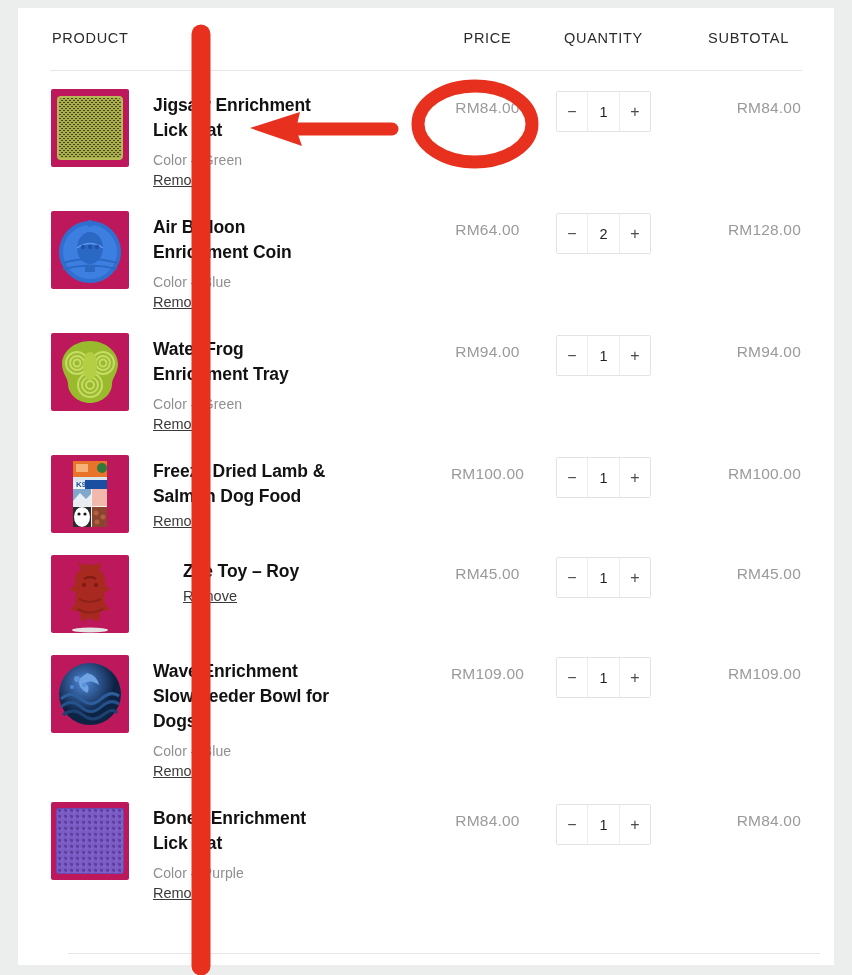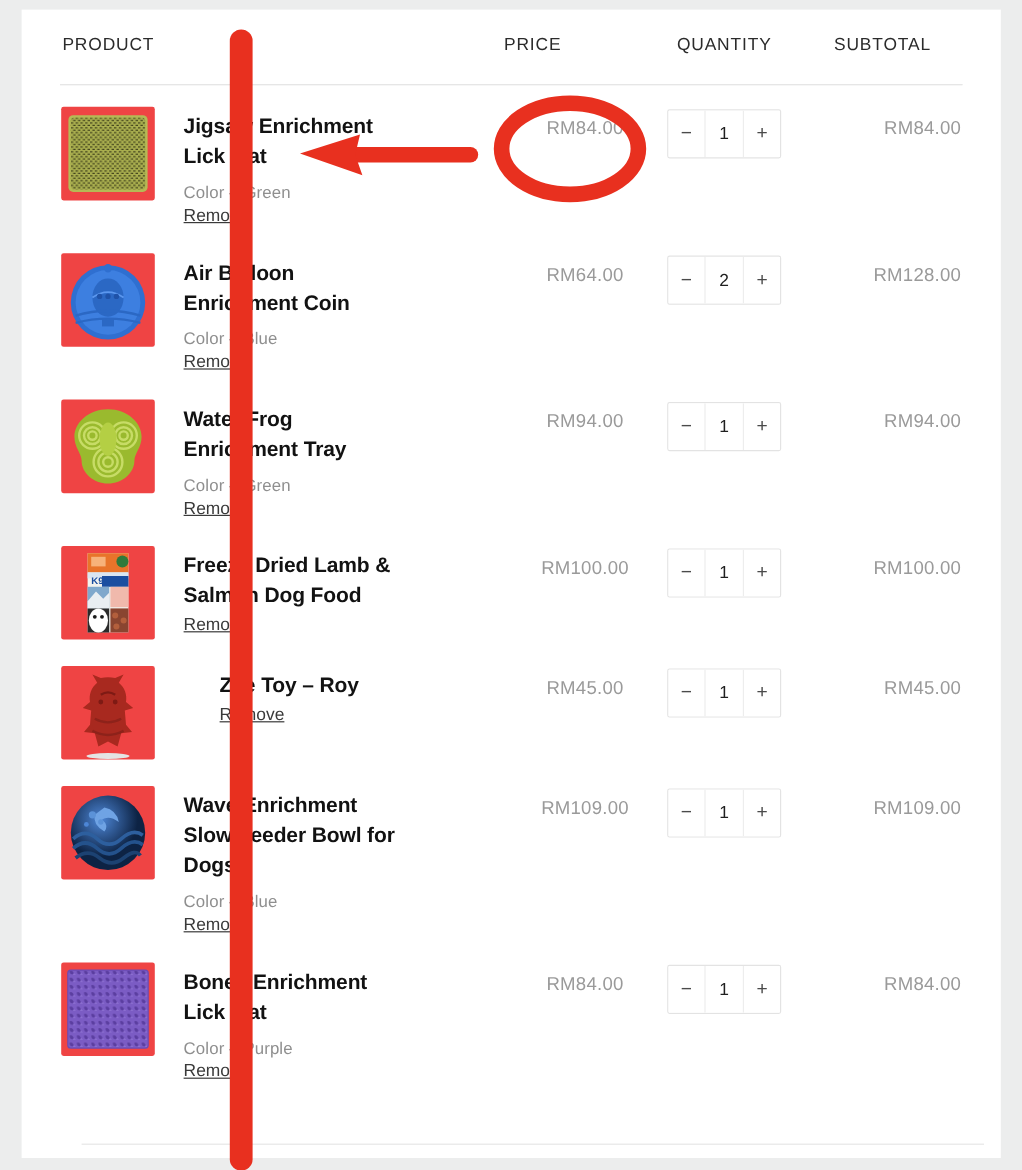--- a/index.html
+++ b/index.html
@@ -47,23 +47,23 @@
     font-size: 14.5px;
     letter-spacing: 0.7px;
     color: #2b2b2b;
     font-weight: 400;
     padding: 22px 0 24px 0;
     border-bottom: 1px solid #e6e6e6;
     text-transform: uppercase;
     font-family: "Liberation Sans", sans-serif;
   }
   th.th-product  { text-align: left; padding-left: 2px; }
-  th.th-price    { text-align: left; }
+  th.th-price    { text-align: center; }
   th.th-qty      { text-align: right; padding-right: 52px;}
-  th.th-subtotal { text-align: left; }
+  th.th-subtotal { text-align: center; }
 
   
   tbody td {
     vertical-align: top;
     padding-top: 18px;
     padding-bottom: 4px;
     font-family: "Liberation Sans", sans-serif;
   }
   tbody tr.item-row > td {
     border-bottom: none;
@@ -75,21 +75,21 @@
     gap: 24px;
   }
 
   .thumb {
     width: 78px;
     height: 78px;
     flex: 0 0 78px;
     border-radius: 2px;
     position: relative;
     overflow: hidden;
-    background: #ef4444;
+    background: #be185d;
   }
   .thumb svg { display: block; width: 78px; height: 78px; }
 
   .prod-text { padding-top: 4px; }
 
   .prod-name {
     font-size: 17.5px;
     line-height: 25px;
     font-weight: bold;
     color: #121212;

